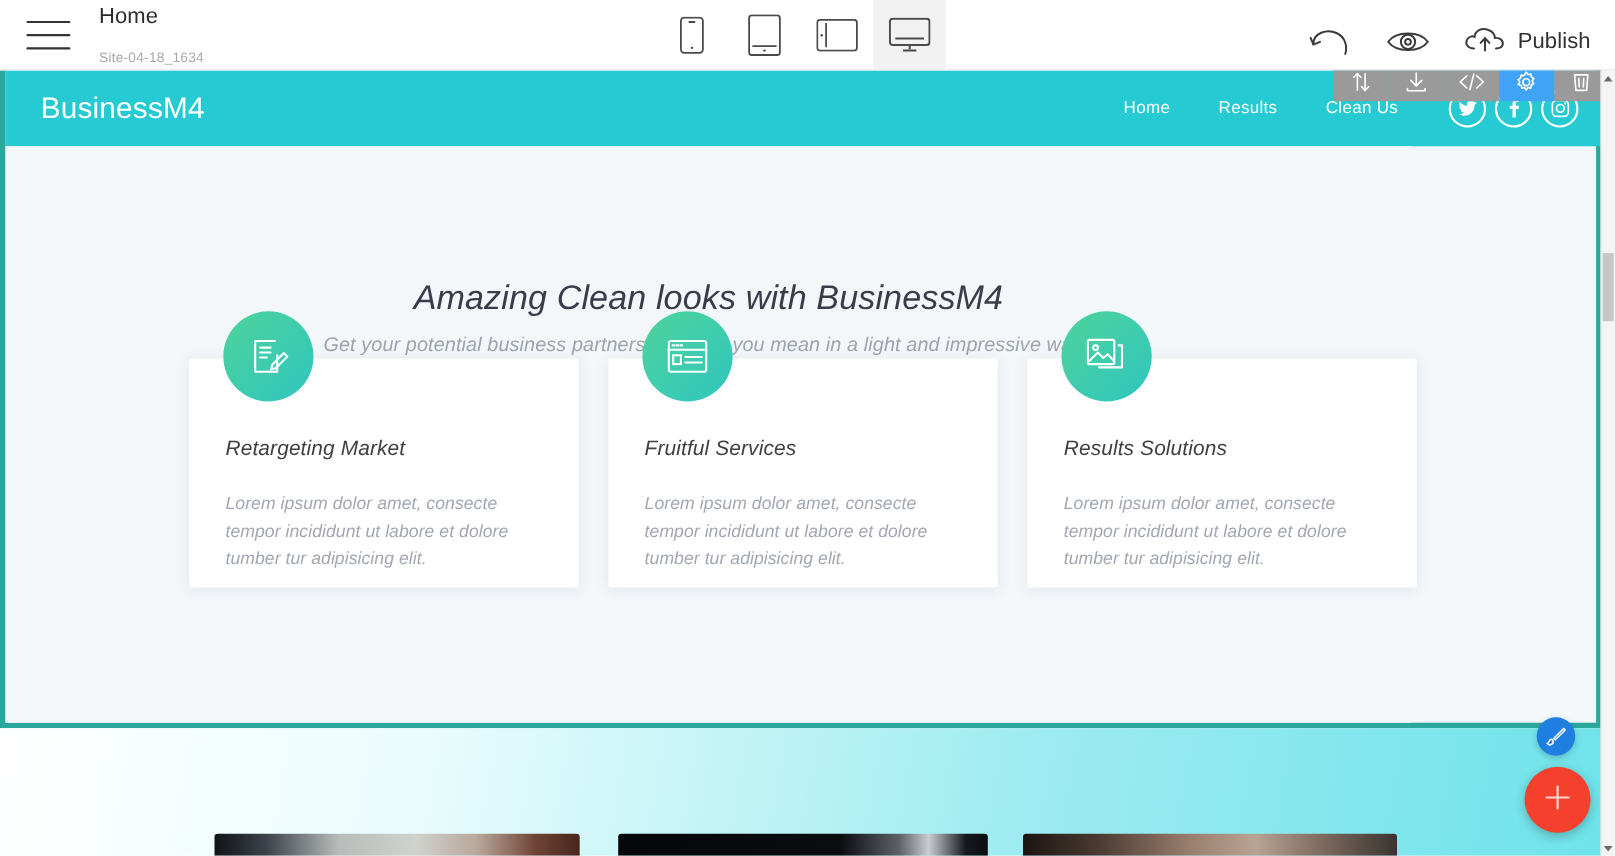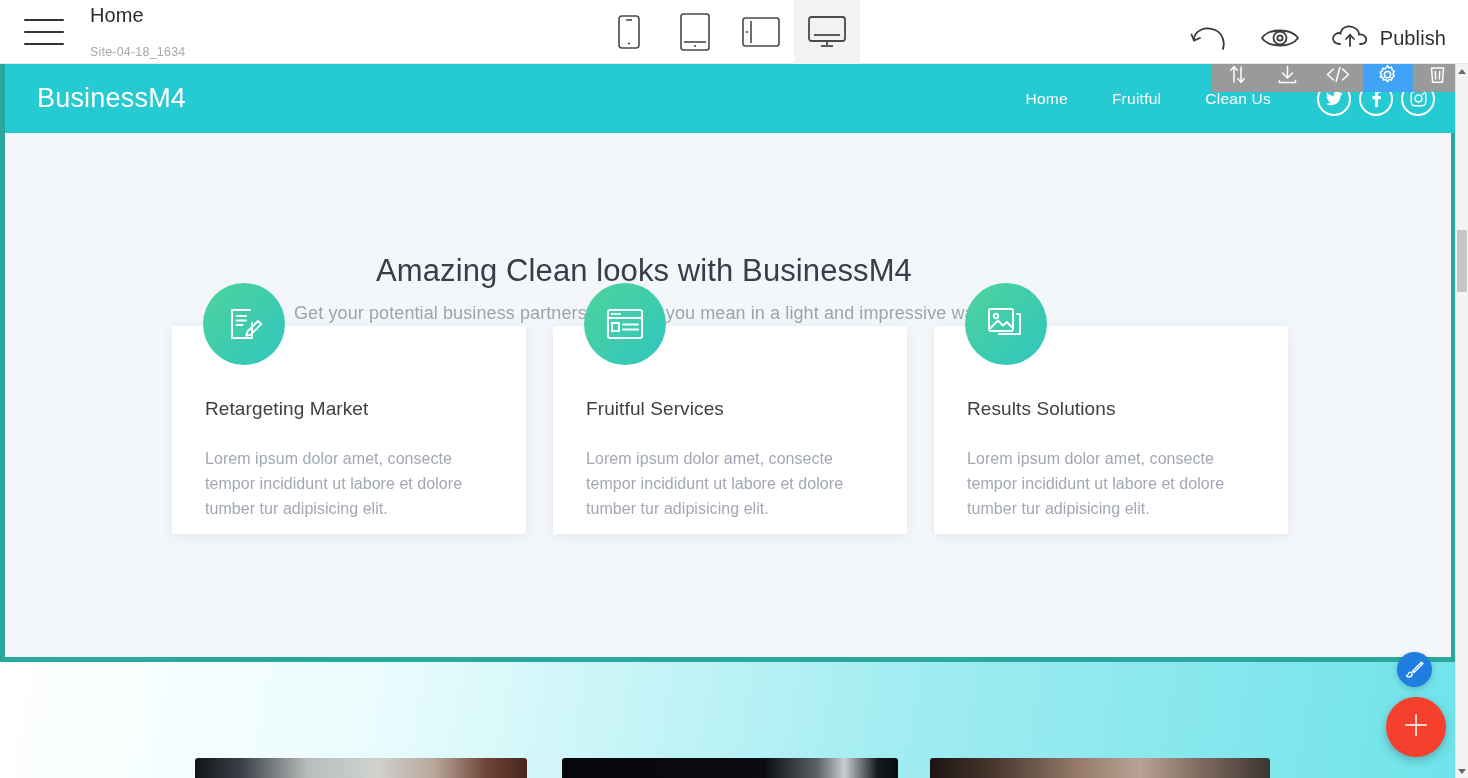--- a/index.html
+++ b/index.html
@@ -78,20 +78,21 @@
   #social-icons{ display:flex; align-items:center; gap:8px; margin-left:24px; margin-right:16px; }
   .social{
     width:34px; height:34px; border-radius:50%; border:2px solid #ffffff;
     display:flex; align-items:center; justify-content:center; cursor:pointer;
   }
 
   
   #hero{
     position:absolute; left:0; top:69px; width:1278px; height:524px;
     background:#f4f7fa;
+    font-style:italic;
   }
   #hero-title{
     position:absolute; left:0; right:0; top:120px; text-align:center;
     font-size:31px; color:#3b3b4a; font-weight:400; letter-spacing:.1px;
   }
   #hero-sub{
     position:absolute; left:0; right:0; top:170px; text-align:center;
     font-size:18px; color:#9ea4ad; font-weight:400; letter-spacing:.1px;
   }
 
@@ -250,21 +251,21 @@
 </div>
 
 <div id="canvas">
 
   <div id="selected-block">
 
     <div id="site-header">
       <div id="brand">BusinessM4</div>
       <div id="site-nav">
         <span class="nav-link">Home</span>
-        <span class="nav-link">Fruitful</span>
+        <span class="nav-link">Results</span>
         <span class="nav-link">Clean Us</span>
         <div id="social-icons">
           <div class="social">
             <svg width="17" height="14" viewBox="0 0 17 14" fill="#ffffff">
               <path d="M17 1.7a6.6 6.6 0 0 1-1.9.55A3.4 3.4 0 0 0 16.55.35a6.7 6.7 0 0 1-2.12.82A3.33 3.33 0 0 0 8.2 4.2 9.45 9.45 0 0 1 1.13.6a3.34 3.34 0 0 0 1.03 4.45A3.3 3.3 0 0 1 .65 4.6v.04a3.34 3.34 0 0 0 2.67 3.27 3.4 3.4 0 0 1-1.5.06 3.34 3.34 0 0 0 3.11 2.32A6.69 6.69 0 0 1 0 11.67a9.42 9.42 0 0 0 5.1 1.5c6.13 0 9.48-5.08 9.48-9.48l-.01-.43A6.74 6.74 0 0 0 17 1.7z"></path>
             </svg>
           </div>
           <div class="social">
             <svg width="9" height="17" viewBox="0 0 9 17" fill="#ffffff">
               <path d="M6 17V9.2h2.6L9 6.1H6V4.2c0-.9.25-1.5 1.55-1.5H9V0C8.7 0 7.75 0 6.7 0 4.5 0 3 1.35 3 3.8v2.3H.4v3.1H3V17h3z"></path>

